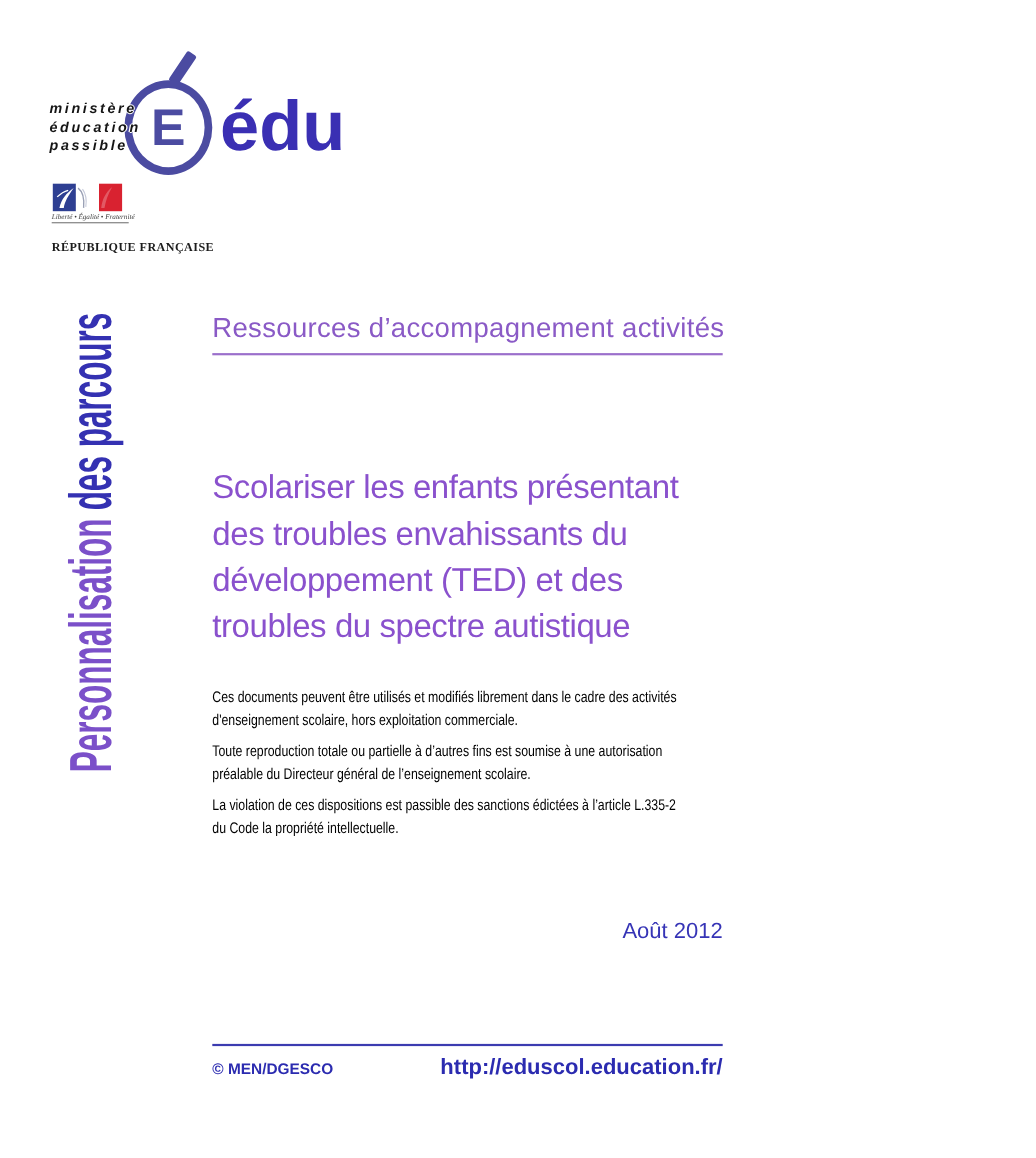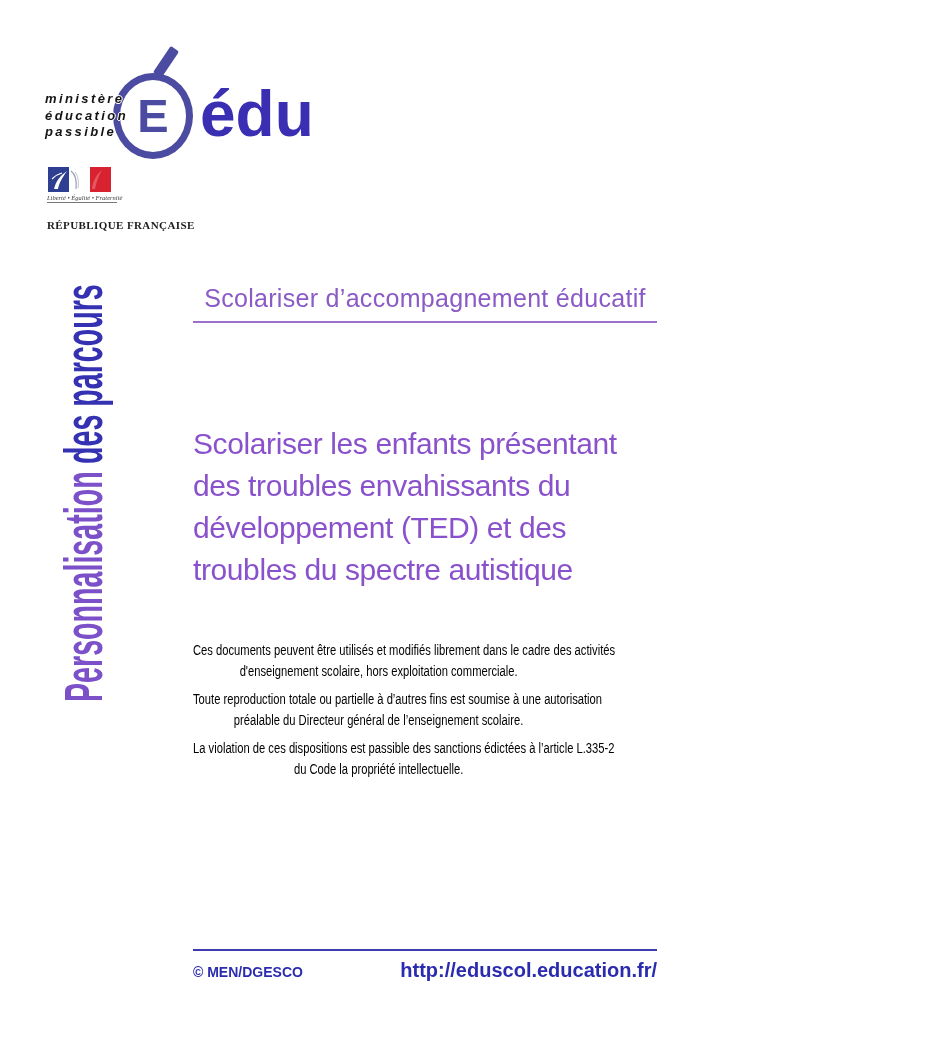--- a/index.html
+++ b/index.html
@@ -43,21 +43,21 @@
   .vt2{color:#3431b2;}
 
   
   .main{position:absolute;left:193px;top:0;width:464px;height:1053px;}
   .kicker{position:absolute;left:0;top:284px;width:464px;text-align:center;
         font-size:25px;color:#8a5ac6;letter-spacing:0.3px;white-space:nowrap;}
   .kicker-rule{position:absolute;left:0;top:321px;width:464px;height:2px;
         background:#9b6fcb;border:none;margin:0;}
   .title{position:absolute;left:0;top:423px;margin:0;font-size:30px;font-weight:normal;
         line-height:42px;color:#8a51cd;letter-spacing:-0.4px;white-space:pre;}
-  .paragraphs{position:absolute;left:0;top:640px;width:464px;text-align:center;}
+  .paragraphs{position:absolute;left:0;top:623px;width:464px;}
   .paragraphs p{margin:0 0 7px 0;font-size:14px;line-height:21px;color:#000;
         white-space:pre;transform:scaleX(0.80);transform-origin:0 0;}
   .date{position:absolute;left:0;top:836px;width:464px;text-align:right;
         font-size:20px;color:#3634b6;}
   .footer-rule{position:absolute;left:0;top:949px;width:464px;height:2px;
         background:#3c3cb0;border:none;margin:0;}
   .footer-row{position:absolute;left:0;top:959px;width:464px;display:flex;
         justify-content:space-between;align-items:baseline;color:#2b2bb0;font-weight:bold;}
   .footer-copy{font-size:14px;}
   .footer-url{font-size:20px;}
@@ -105,37 +105,38 @@
 
   <div class="eduscol">
     <span class="edu">édu</span>
   </div>
 
   <div class="vtext">
     <span class="vt1">Personnalisation</span><span class="vt2">des parcours</span>
   </div>
 
   <div class="main">
-    <div class="kicker">Scolariser d’accompagnement éducatif</div>
+    <div class="kicker">Ressources d’accompagnement activités</div>
     <div class="kicker-rule"></div>
 
     <h1 class="title">Scolariser les enfants présentant
 des troubles envahissants du
 développement (TED) et des
 troubles du spectre autistique</h1>
 
     <div class="paragraphs">
       <p>Ces documents peuvent être utilisés et modifiés librement dans le cadre des activités
 d'enseignement scolaire, hors exploitation commerciale.</p>
       <p>Toute reproduction totale ou partielle à d’autres fins est soumise à une autorisation
 préalable du Directeur général de l’enseignement scolaire.</p>
       <p>La violation de ces dispositions est passible des sanctions édictées à l’article L.335-2
 du Code la propriété intellectuelle.</p>
     </div>
 
+    <div class="date">Août 2012</div>
 
     <div class="footer-rule"></div>
     <div class="footer-row">
       <span class="footer-copy">© MEN/DGESCO</span>
       <span class="footer-url">http://eduscol.education.fr/</span>
     </div>
   </div>
 
 </div>
 

